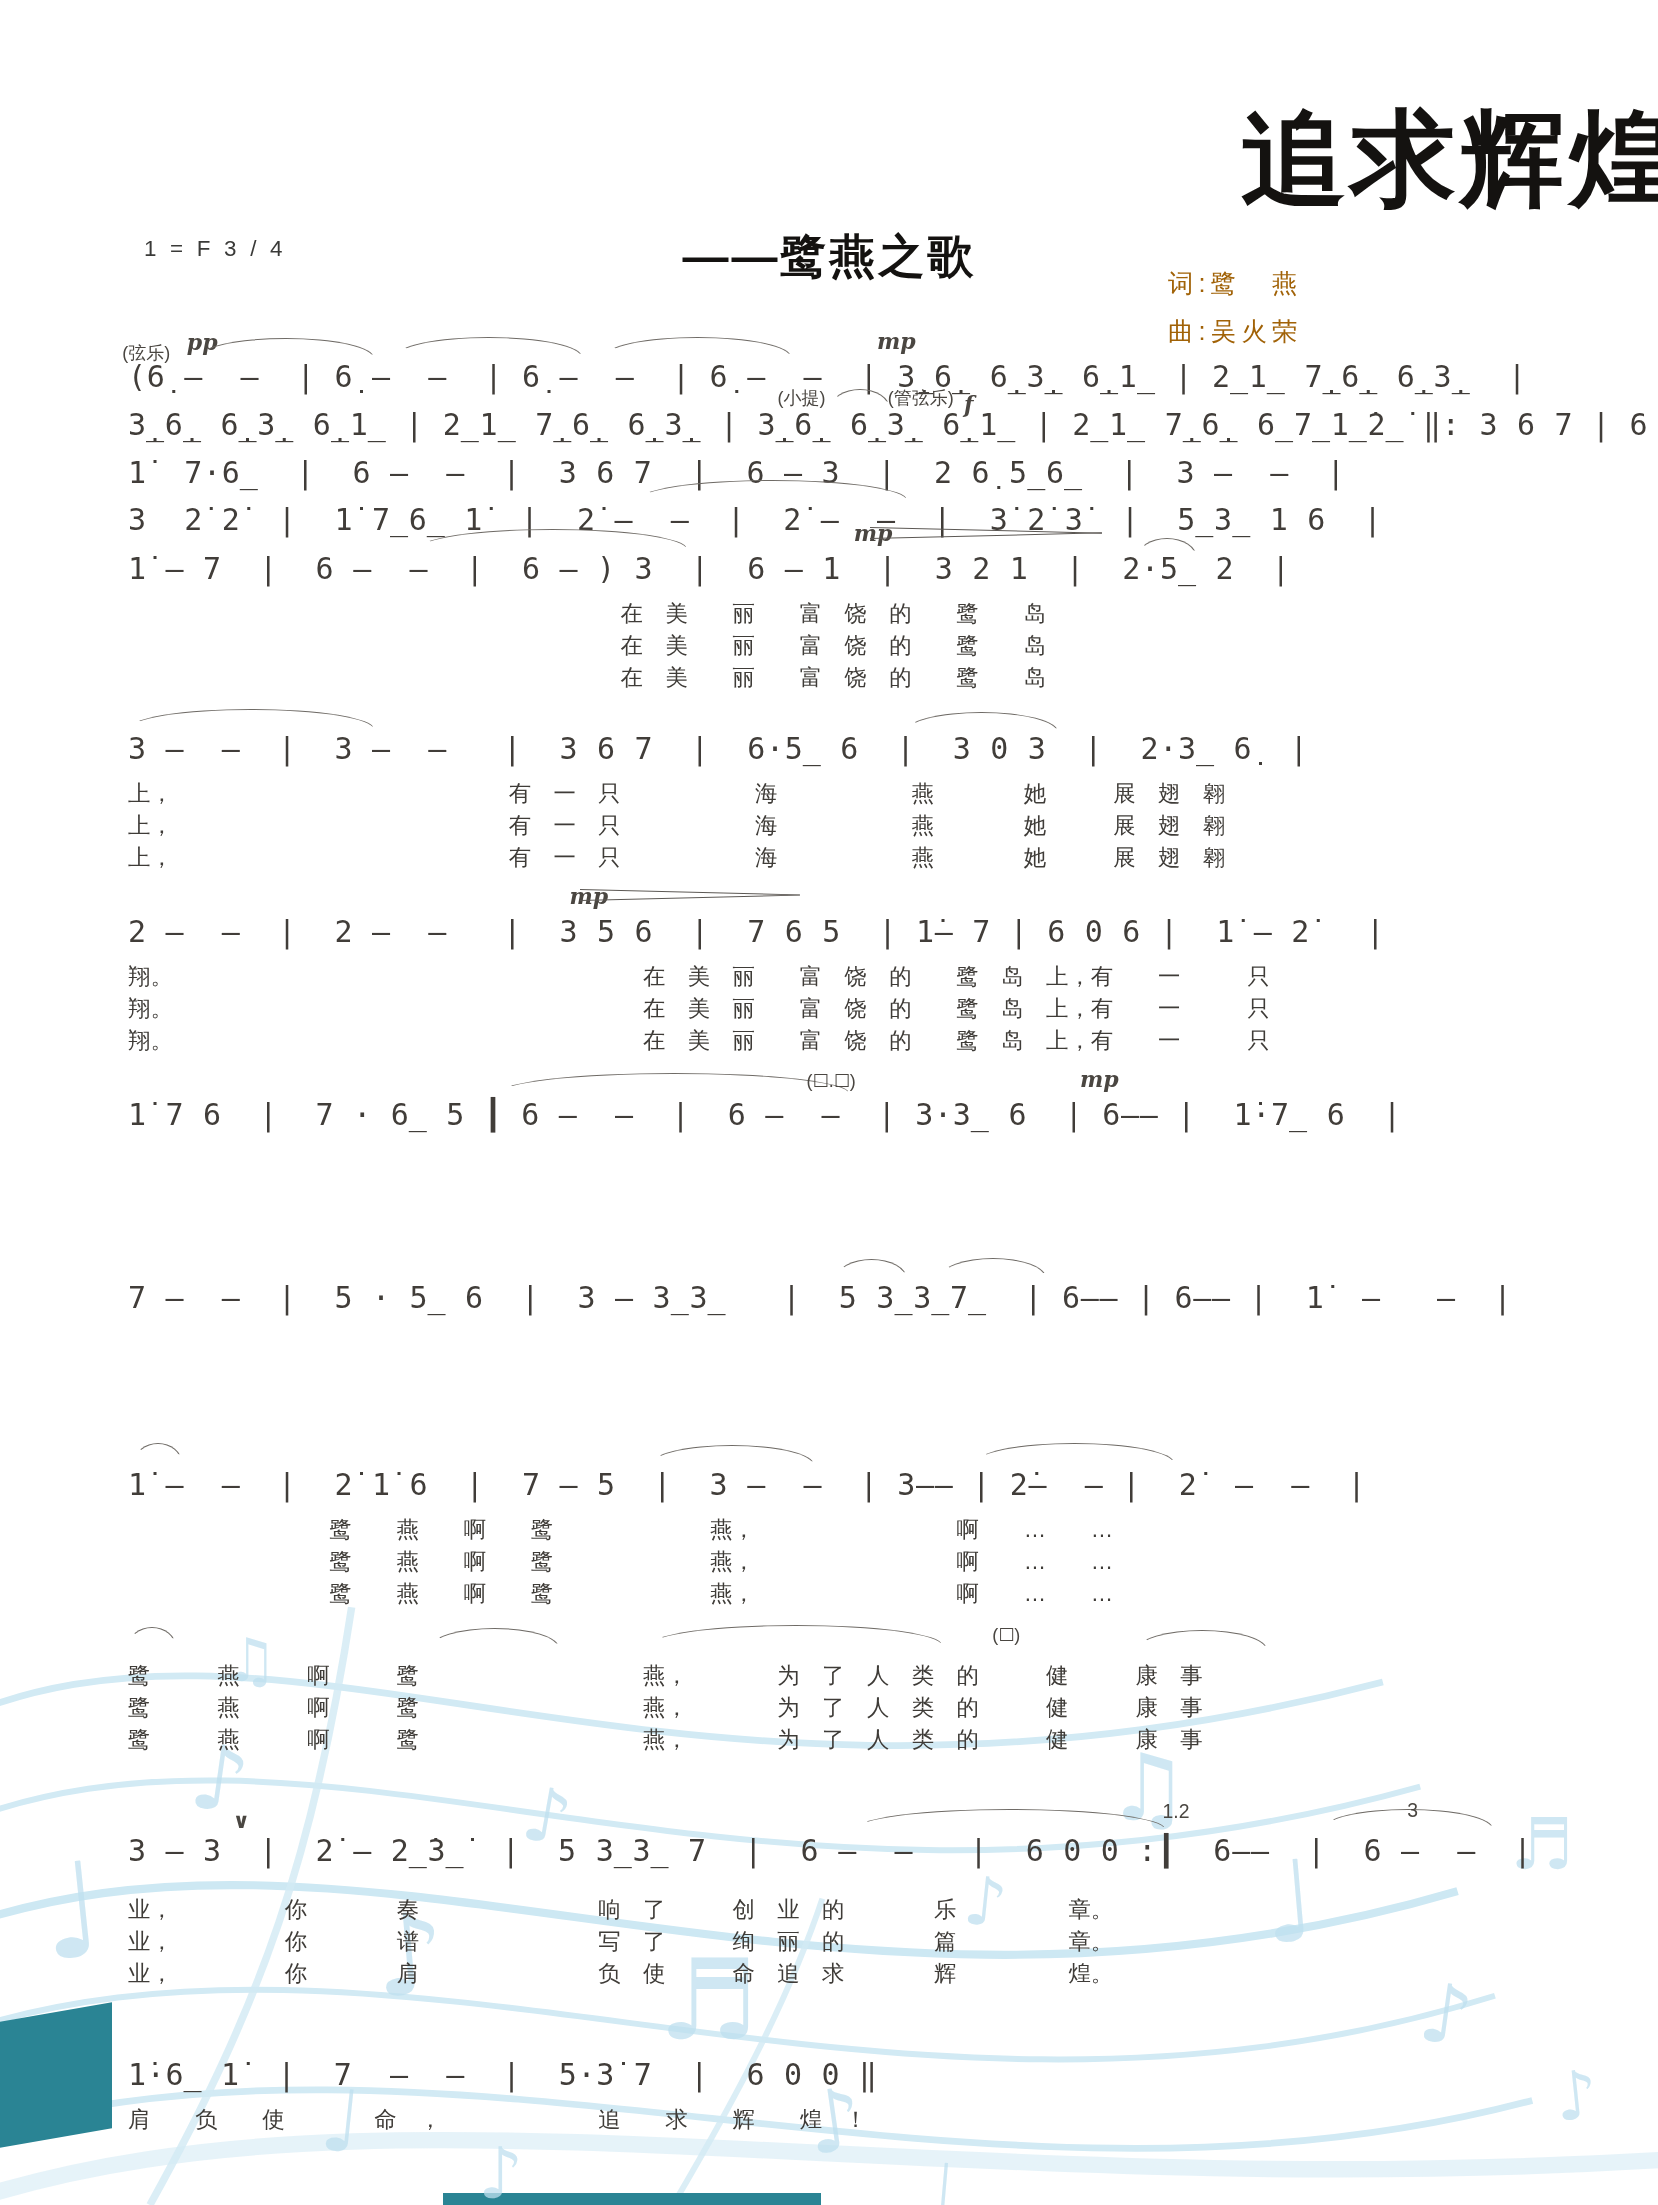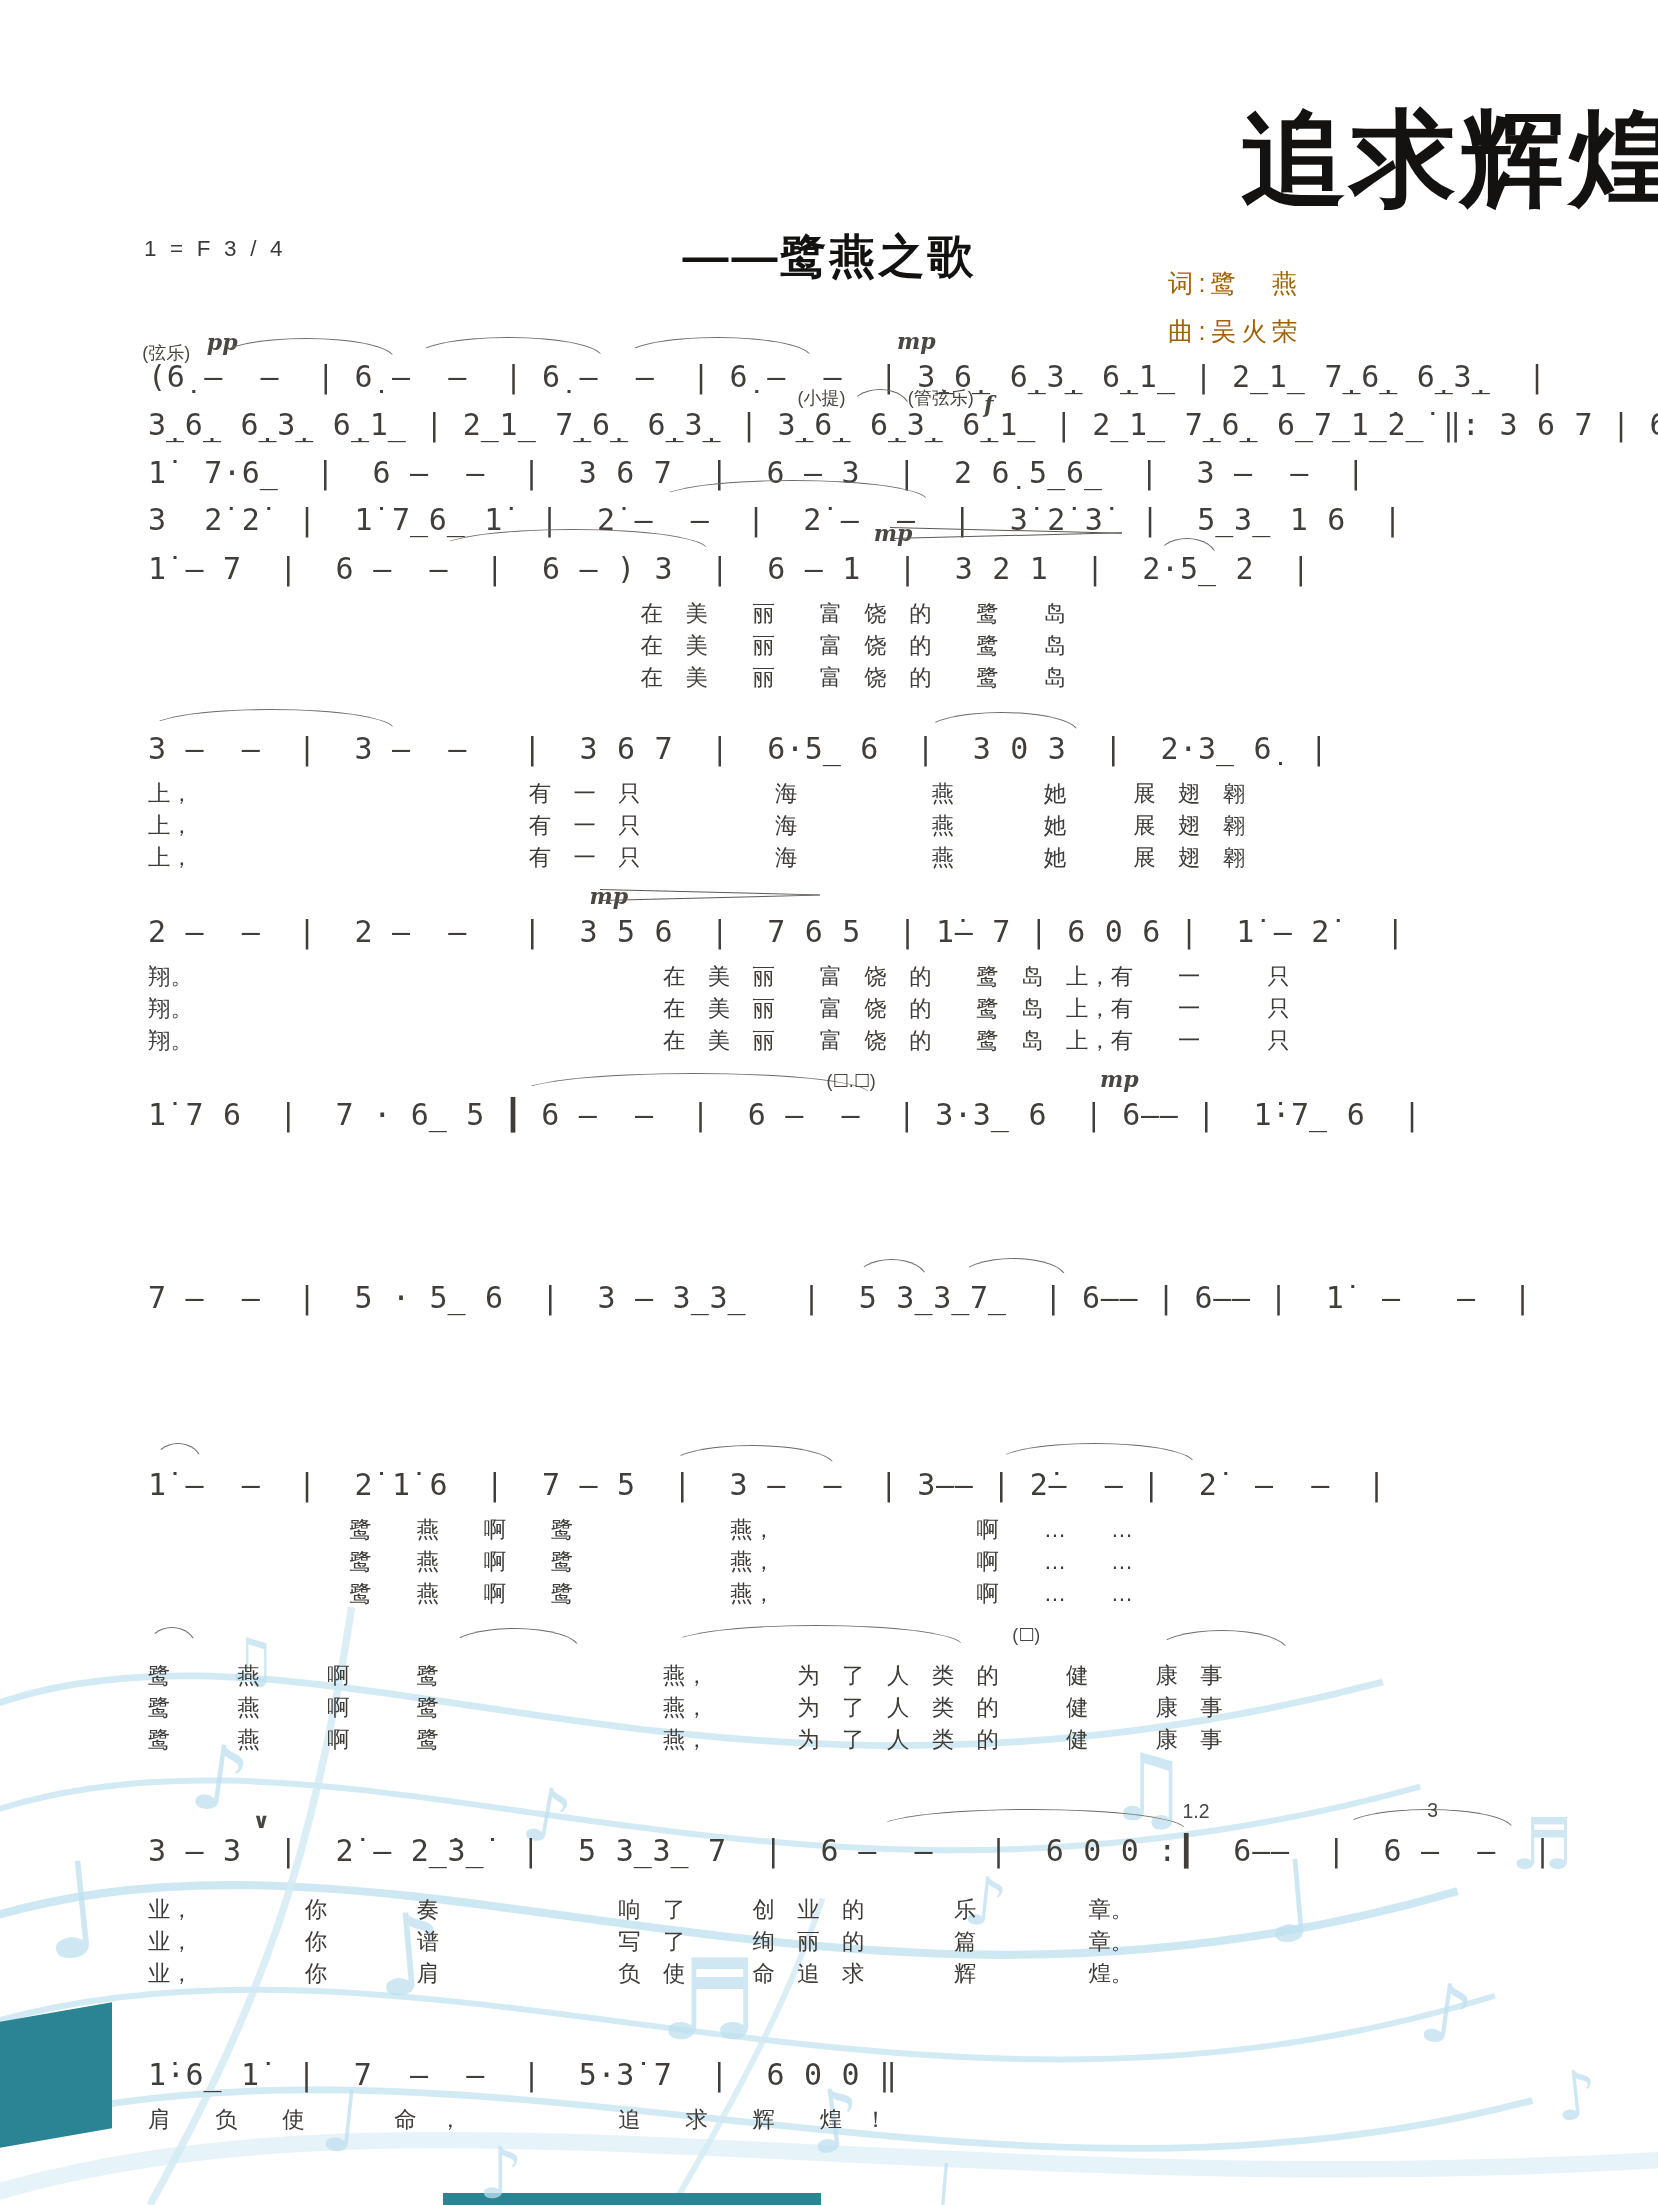--- a/index.html
+++ b/index.html
@@ -16,21 +16,21 @@
   .teal-strip{position:absolute;left:443px;top:2193px;width:378px;height:12px;
     background:#2a8494;z-index:1;}
   .page-title{position:absolute;top:19.4px;left:0;width:100%;text-align:right;
     font-size:105px;font-weight:bold;letter-spacing:4.5px;color:#141210;z-index:2;padding-left:20px;}
   .page-subtitle{position:absolute;top:188px;left:0;width:100%;text-align:center;
     font-size:46px;font-weight:bold;letter-spacing:3px;color:#141210;z-index:2;}
   .keysig{position:absolute;left:144px;top:236px;font-size:22.4px;letter-spacing:3.7px;
     color:#3a3a38;z-index:2;}
   .credits{position:absolute;left:1168px;top:259px;font-size:25.4px;letter-spacing:5.2px;
     line-height:48px;color:#a16207;z-index:2;}
-  .score{position:absolute;left:148px;top:0;width:1160px;height:1860px;z-index:2;}
+  .score{position:absolute;left:128px;top:0;width:1160px;height:1860px;z-index:2;}
   .system{position:absolute;left:0;width:1160px;}
   .notation{
     position:relative;white-space:pre;
     font-family:"DejaVu Sans Mono","Liberation Mono",monospace;
     font-size:30px;letter-spacing:0.7px;color:#413d39;line-height:36px;
   }
   .mark{position:absolute;font-size:18px;color:#4a4641;white-space:nowrap;}
   .mark.dyn{font-family:"DejaVu Serif","Liberation Serif",serif;
     font-style:italic;font-weight:bold;font-size:22px;margin-left:24px;}
   .mark.volta{font-size:19.4px;}

